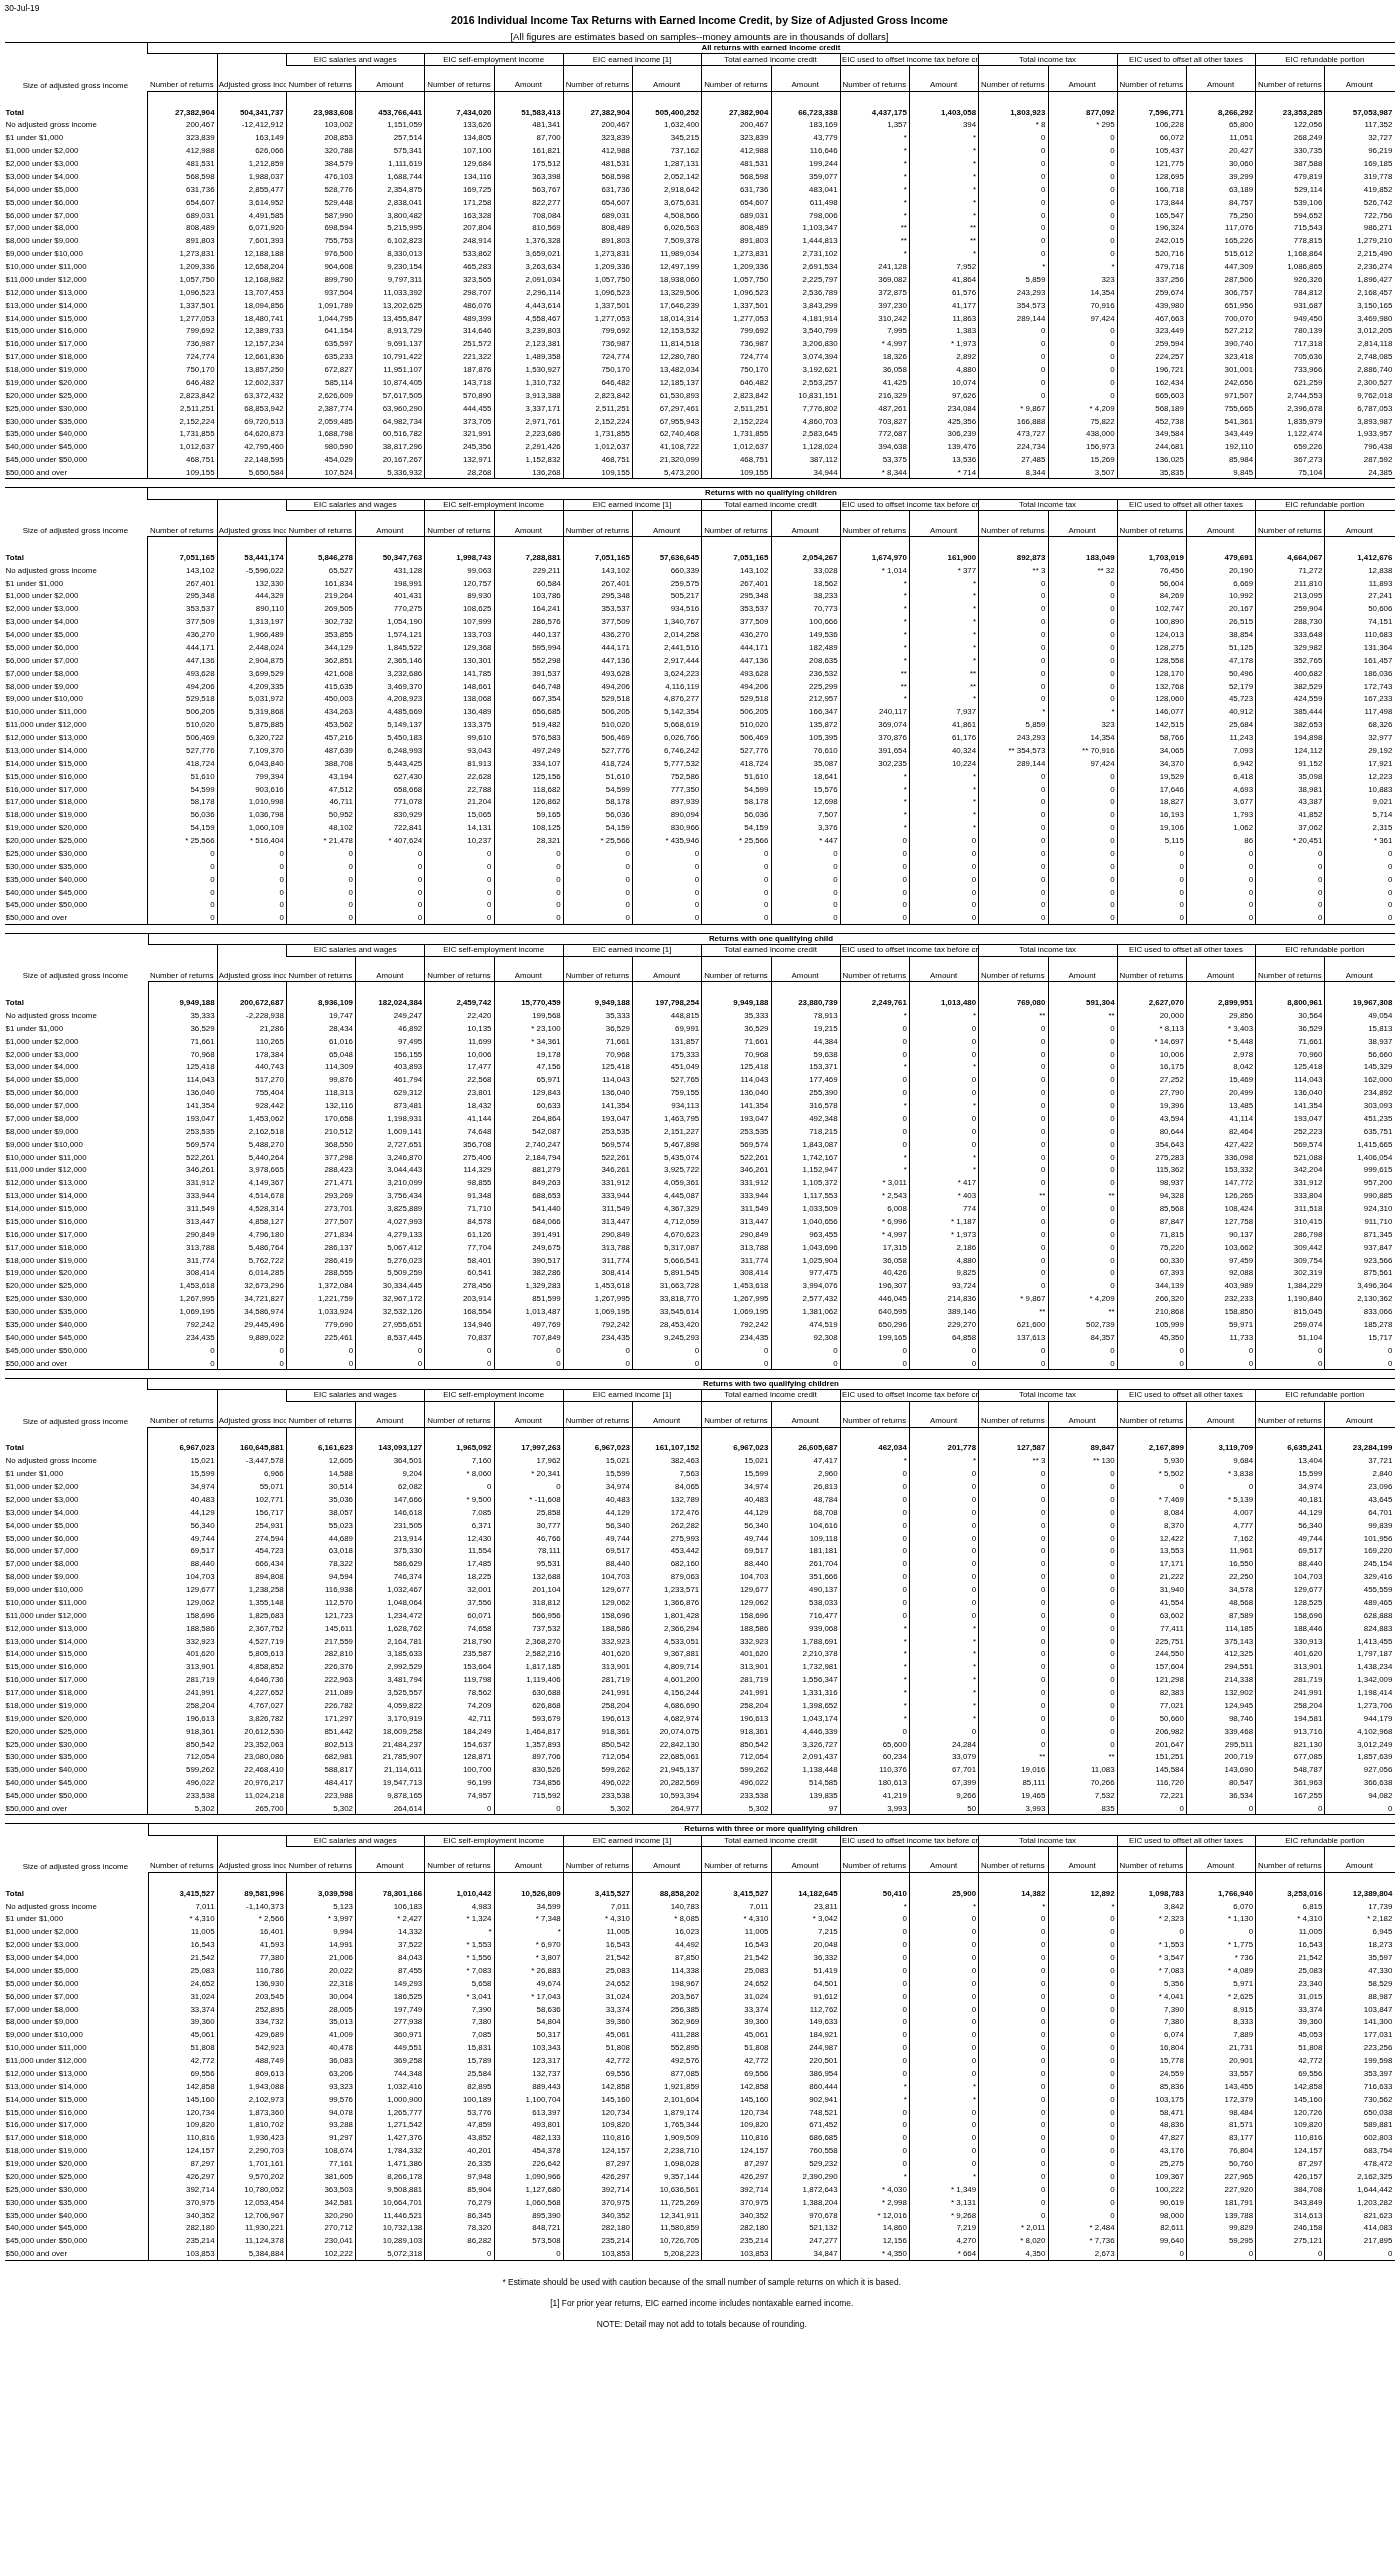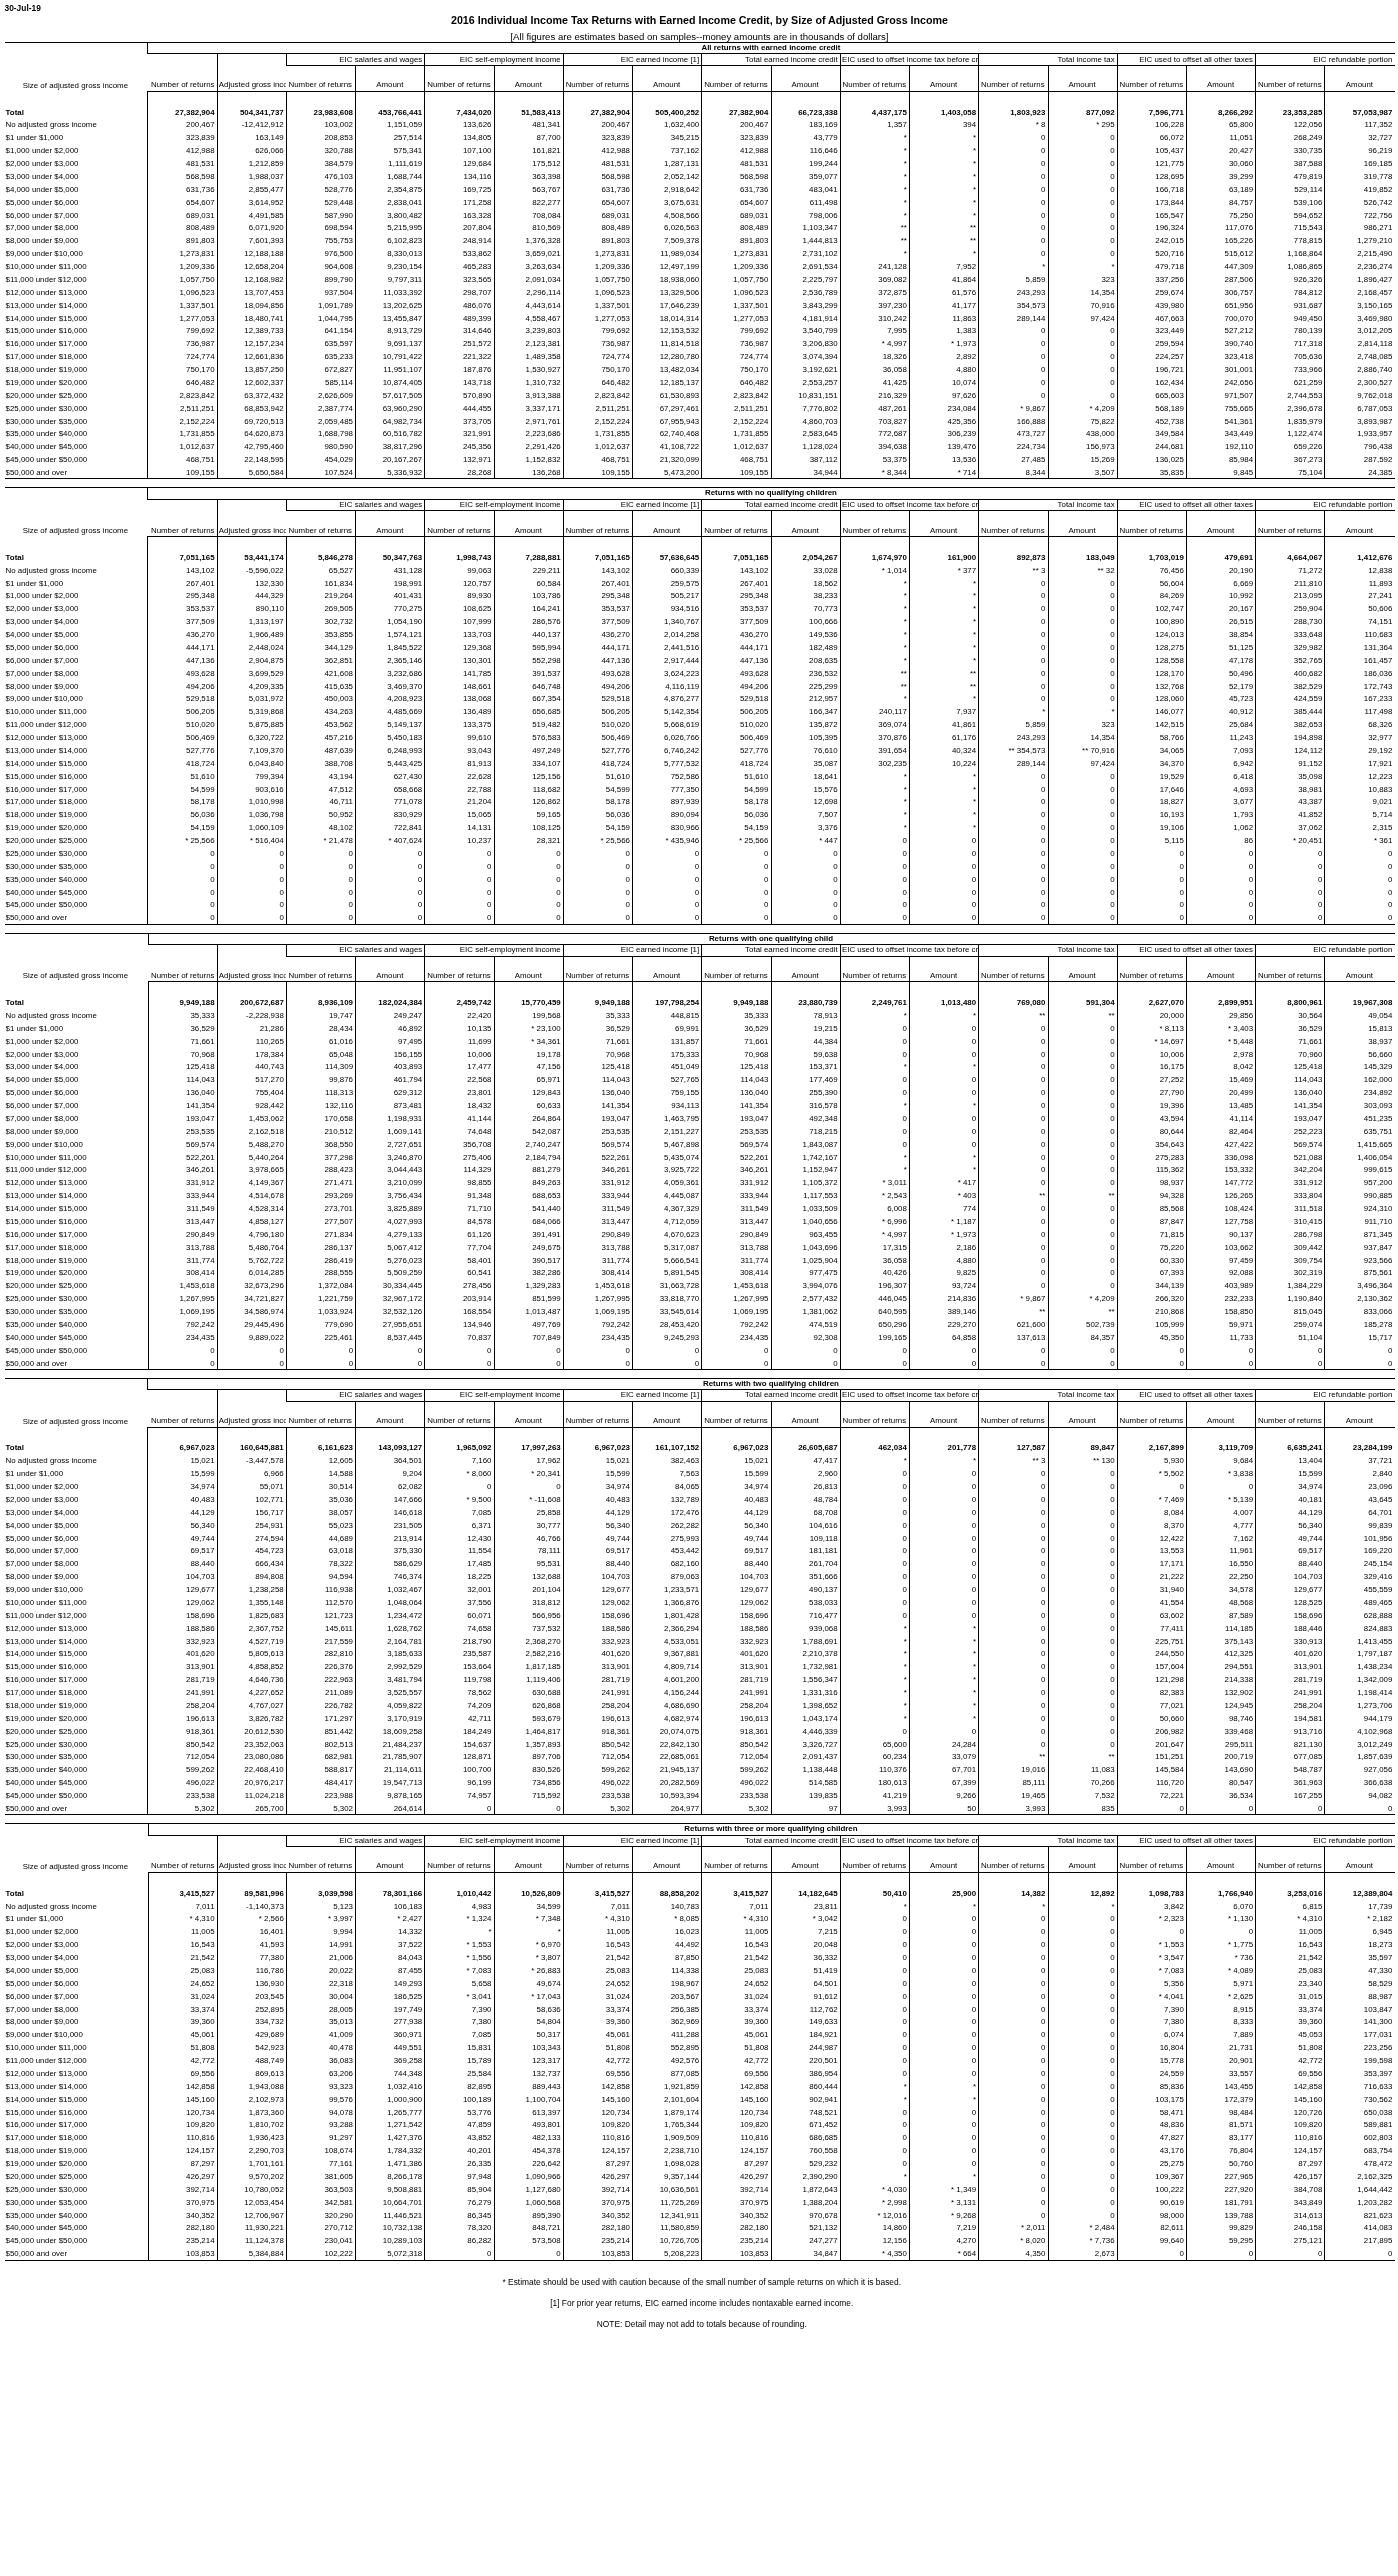--- a/index.html
+++ b/index.html
@@ -1,29 +1,29 @@
 <!DOCTYPE html>
 <html style="font-size:9px"><head>
 <meta charset="utf-8">
 <style>
   html,body{margin:0;padding:0;background:#fff;color:#000;}
   body{width:1399px;min-height:2576px;font-family:"Liberation Sans",sans-serif;-webkit-font-smoothing:antialiased;}
-  .date{font-size:8.4px;font-weight:bold;padding:3.4px 0 0 4.5px;}
+  .date{font-size:8.4px;font-weight:normal;padding:3.4px 0 0 4.5px;}
   .titleblock{text-align:center;margin-top:1.1px;}
   .title{font-size:10.7px;font-weight:bold;}
   .subtitle{font-size:9.6px;margin-top:4.5px;}
   table.sec{border-collapse:collapse;table-layout:fixed;width:1390px;margin:0 4.5px 7.9px 4.5px;}
   table.sec th, table.sec td{
     font-size:7.9px;line-height:1.05;padding:1.1px 2.2px 1.1px 1.1px;white-space:nowrap;overflow:hidden;
     border-left:0.6px solid #000;vertical-align:bottom;
   }
   table.sec th:first-child, table.sec td:first-child{border-left:none;}
   th.banner{font-size:8.4px;font-weight:bold;text-align:center;border-top:1.1px solid #000;border-bottom:0.6px solid #000;padding:1.7px 0;}
   th.lblhead{font-weight:normal;font-size:7.9px;text-align:center;vertical-align:middle;border-top:1.1px solid #000;}
-  th.gh{font-weight:normal;font-size:7.9px;text-align:right;vertical-align:middle;border-bottom:0.6px solid #000;padding:2.2px 1.1px;}
+  th.gh{font-weight:normal;font-size:7.9px;text-align:center;vertical-align:middle;border-bottom:0.6px solid #000;padding:2.2px 1.1px;}
   th.sh{font-weight:normal;font-size:7.9px;text-align:center;vertical-align:middle;border-bottom:0.6px solid #000;padding:1.7px 1.1px;height:22.5px;}
   td.num{text-align:right;height:10.7px;}
   td.lbl{text-align:left;padding-left:2.2px;}
   tr.total td{font-weight:bold;}
   tr.spacer td{height:11.2px;border-bottom:none;}
   tr.last td{border-bottom:1.1px solid #000;}
   .foot{font-size:8.4px;padding:2.2px 0 0 4.5px;line-height:2.1;text-align:center;}
   .foot div{margin-top:3.4px;}
 </style>
 </head>

